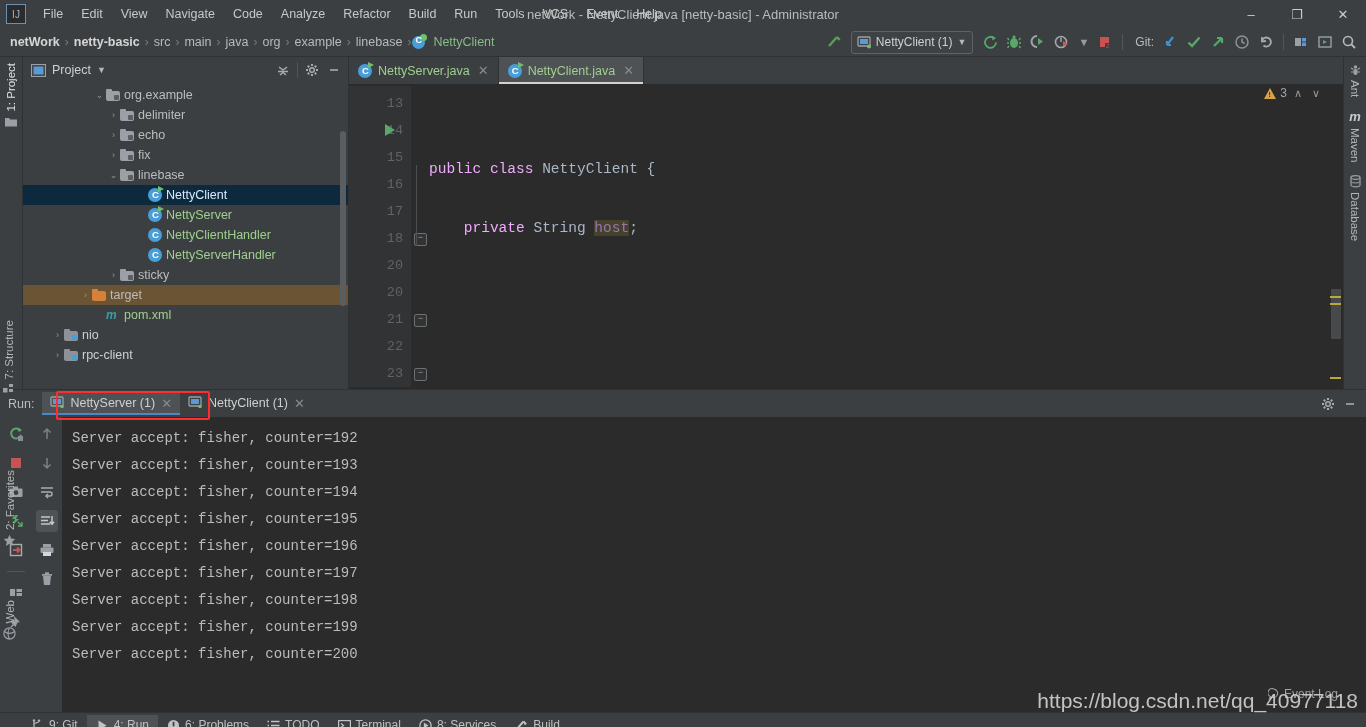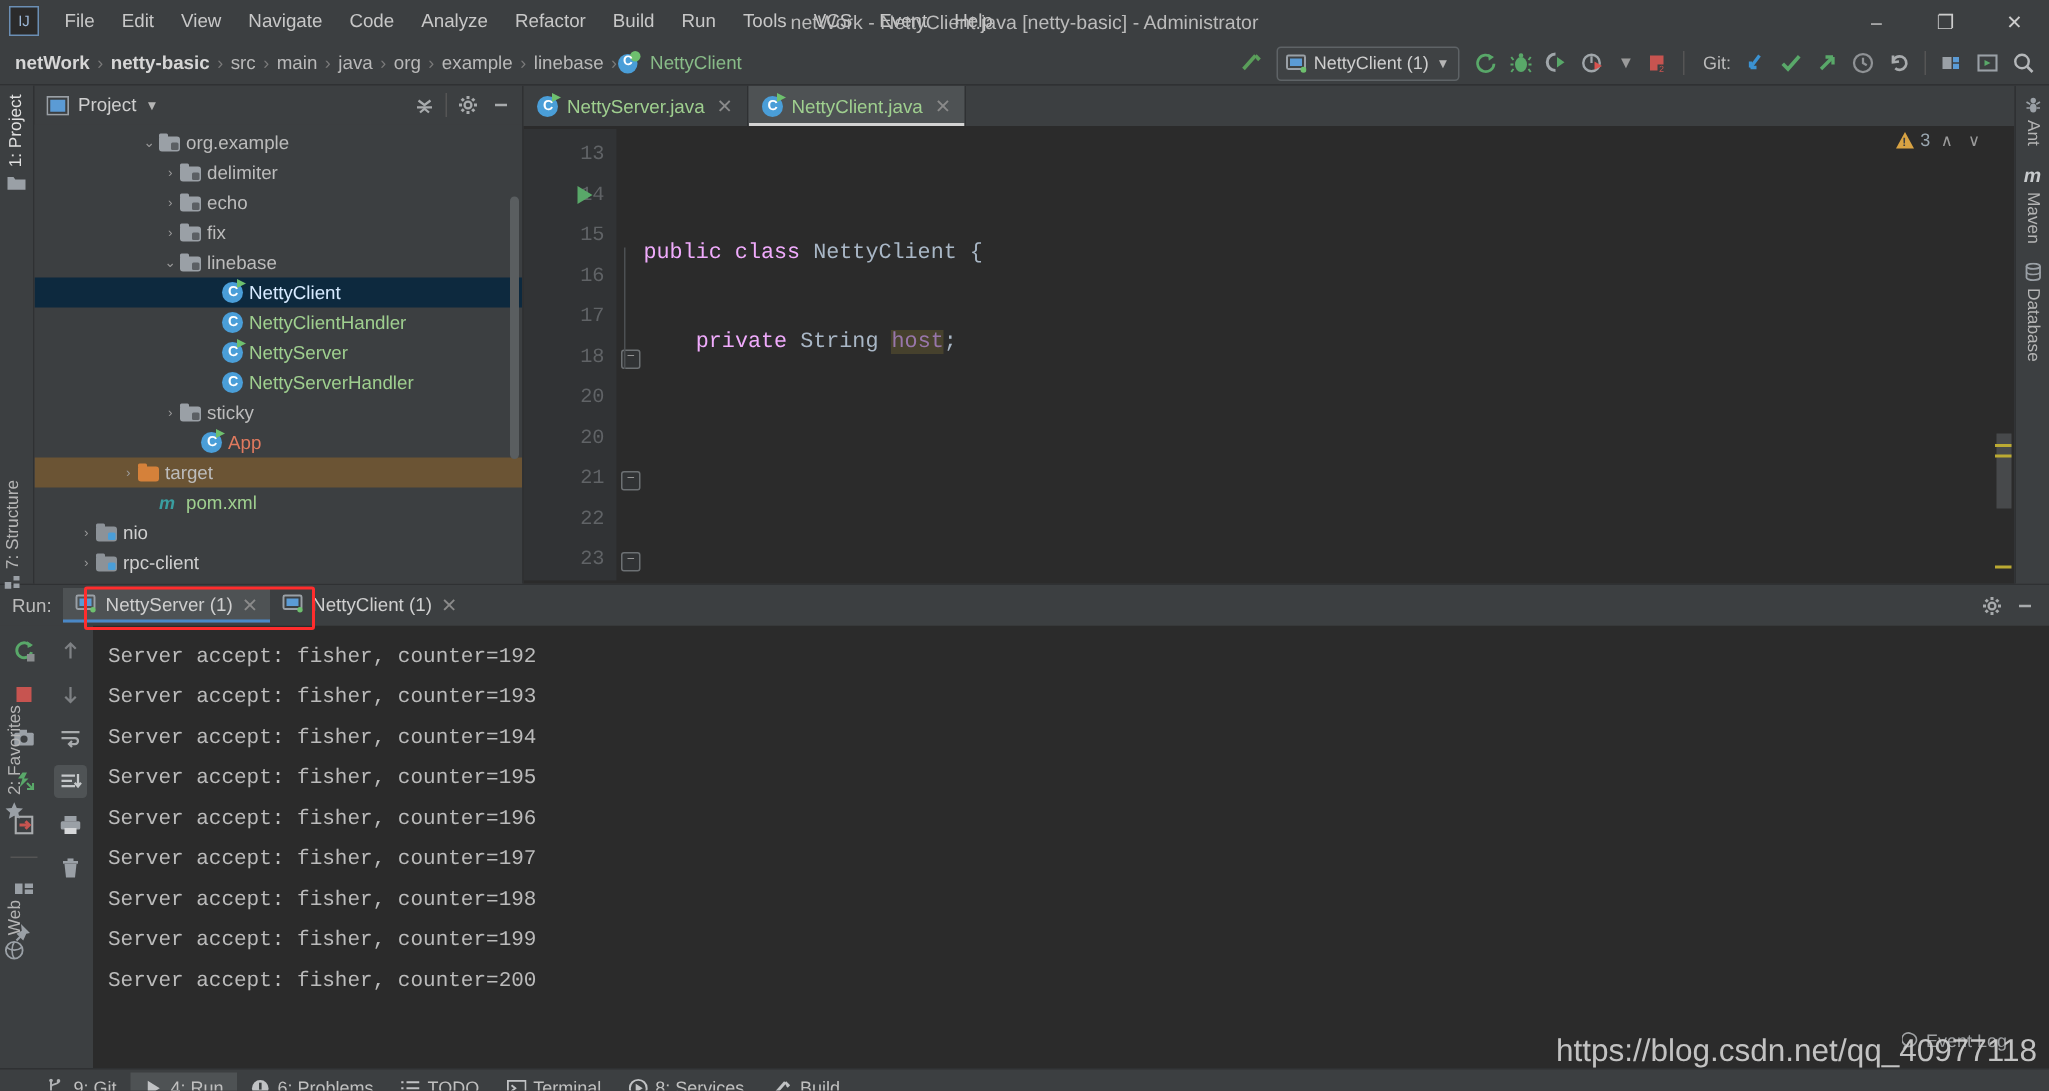--- a/index.html
+++ b/index.html
@@ -406,46 +406,41 @@
             </span>
             <span class="tlabel">linebase</span>
           </div>
           <div class="trow sel" style="padding-left: 112px;">
             <span class="arrow"></span>
             <span class="ico-class run"></span>
             <span class="tlabel green">NettyClient</span>
           </div>
           <div class="trow" style="padding-left: 112px;">
             <span class="arrow"></span>
+            <span class="ico-class run"></span>
+            <span class="tlabel green">NettyServer</span>
+          </div>
+          <div class="trow" style="padding-left: 112px;">
+            <span class="arrow"></span>
             <span class="ico-class"></span>
             <span class="tlabel green">NettyClientHandler</span>
-          </div>
-          <div class="trow" style="padding-left: 112px;">
-            <span class="arrow"></span>
-            <span class="ico-class run"></span>
-            <span class="tlabel green">NettyServer</span>
           </div>
           <div class="trow" style="padding-left: 112px;">
             <span class="arrow"></span>
             <span class="ico-class"></span>
             <span class="tlabel green">NettyServerHandler</span>
           </div>
           <div class="trow" style="padding-left: 84px;">
             <span class="arrow">›</span>
             <span class="ico-folder">
               <span class="tab"></span>
               <span class="f"></span>
               <span class="dot"></span>
             </span>
             <span class="tlabel">sticky</span>
-          </div>
-          <div class="trow" style="padding-left: 98px;">
-            <span class="arrow"></span>
-            <span class="ico-class run"></span>
-            <span class="tlabel red">App</span>
           </div>
           <div class="trow target" style="padding-left: 56px;">
             <span class="arrow">›</span>
             <span class="ico-folder orange">
               <span class="tab"></span>
               <span class="f"></span>
             </span>
             <span class="tlabel">target</span>
           </div>
           <div class="trow" style="padding-left: 70px;">

